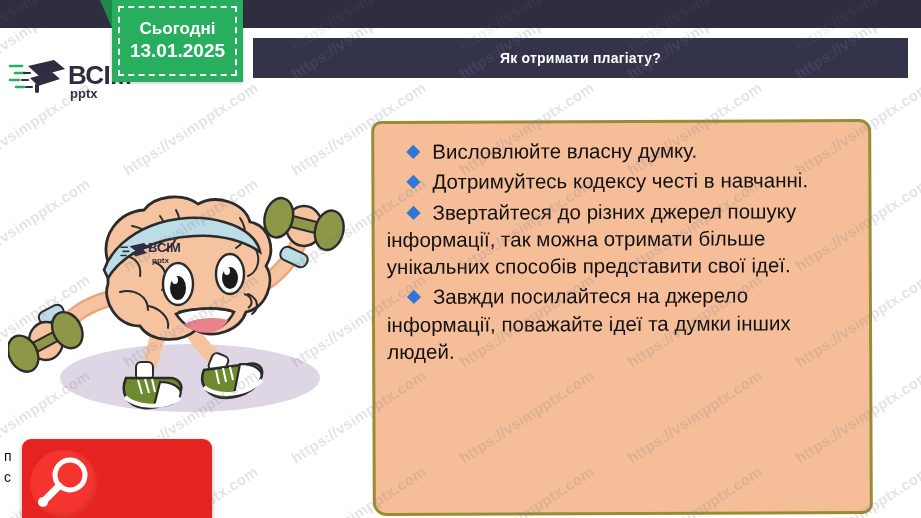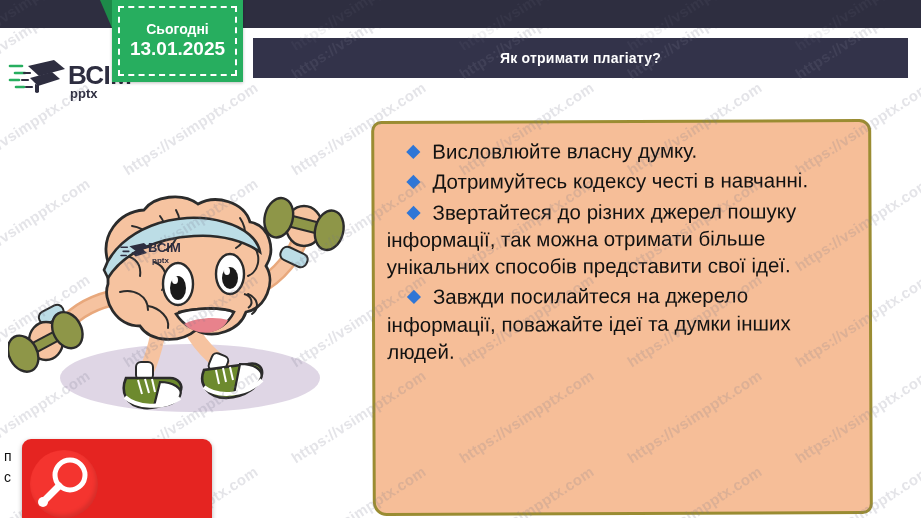--- a/index.html
+++ b/index.html
@@ -109,21 +109,21 @@
     bottom: 6px;
     border: 2px dashed #ffffff;
     display: flex;
     flex-direction: column;
     align-items: center;
     justify-content: center;
     gap: 2px;
   }
   #date-badge .lbl {
     color: #fff;
-    font-size: 14px;
+    font-size: 17px;
     font-weight: 700;
     line-height: 1.1;
   }
   #date-badge .val {
     color: #fff;
     font-size: 19px;
     font-weight: 700;
     line-height: 1.1;
   }
 

